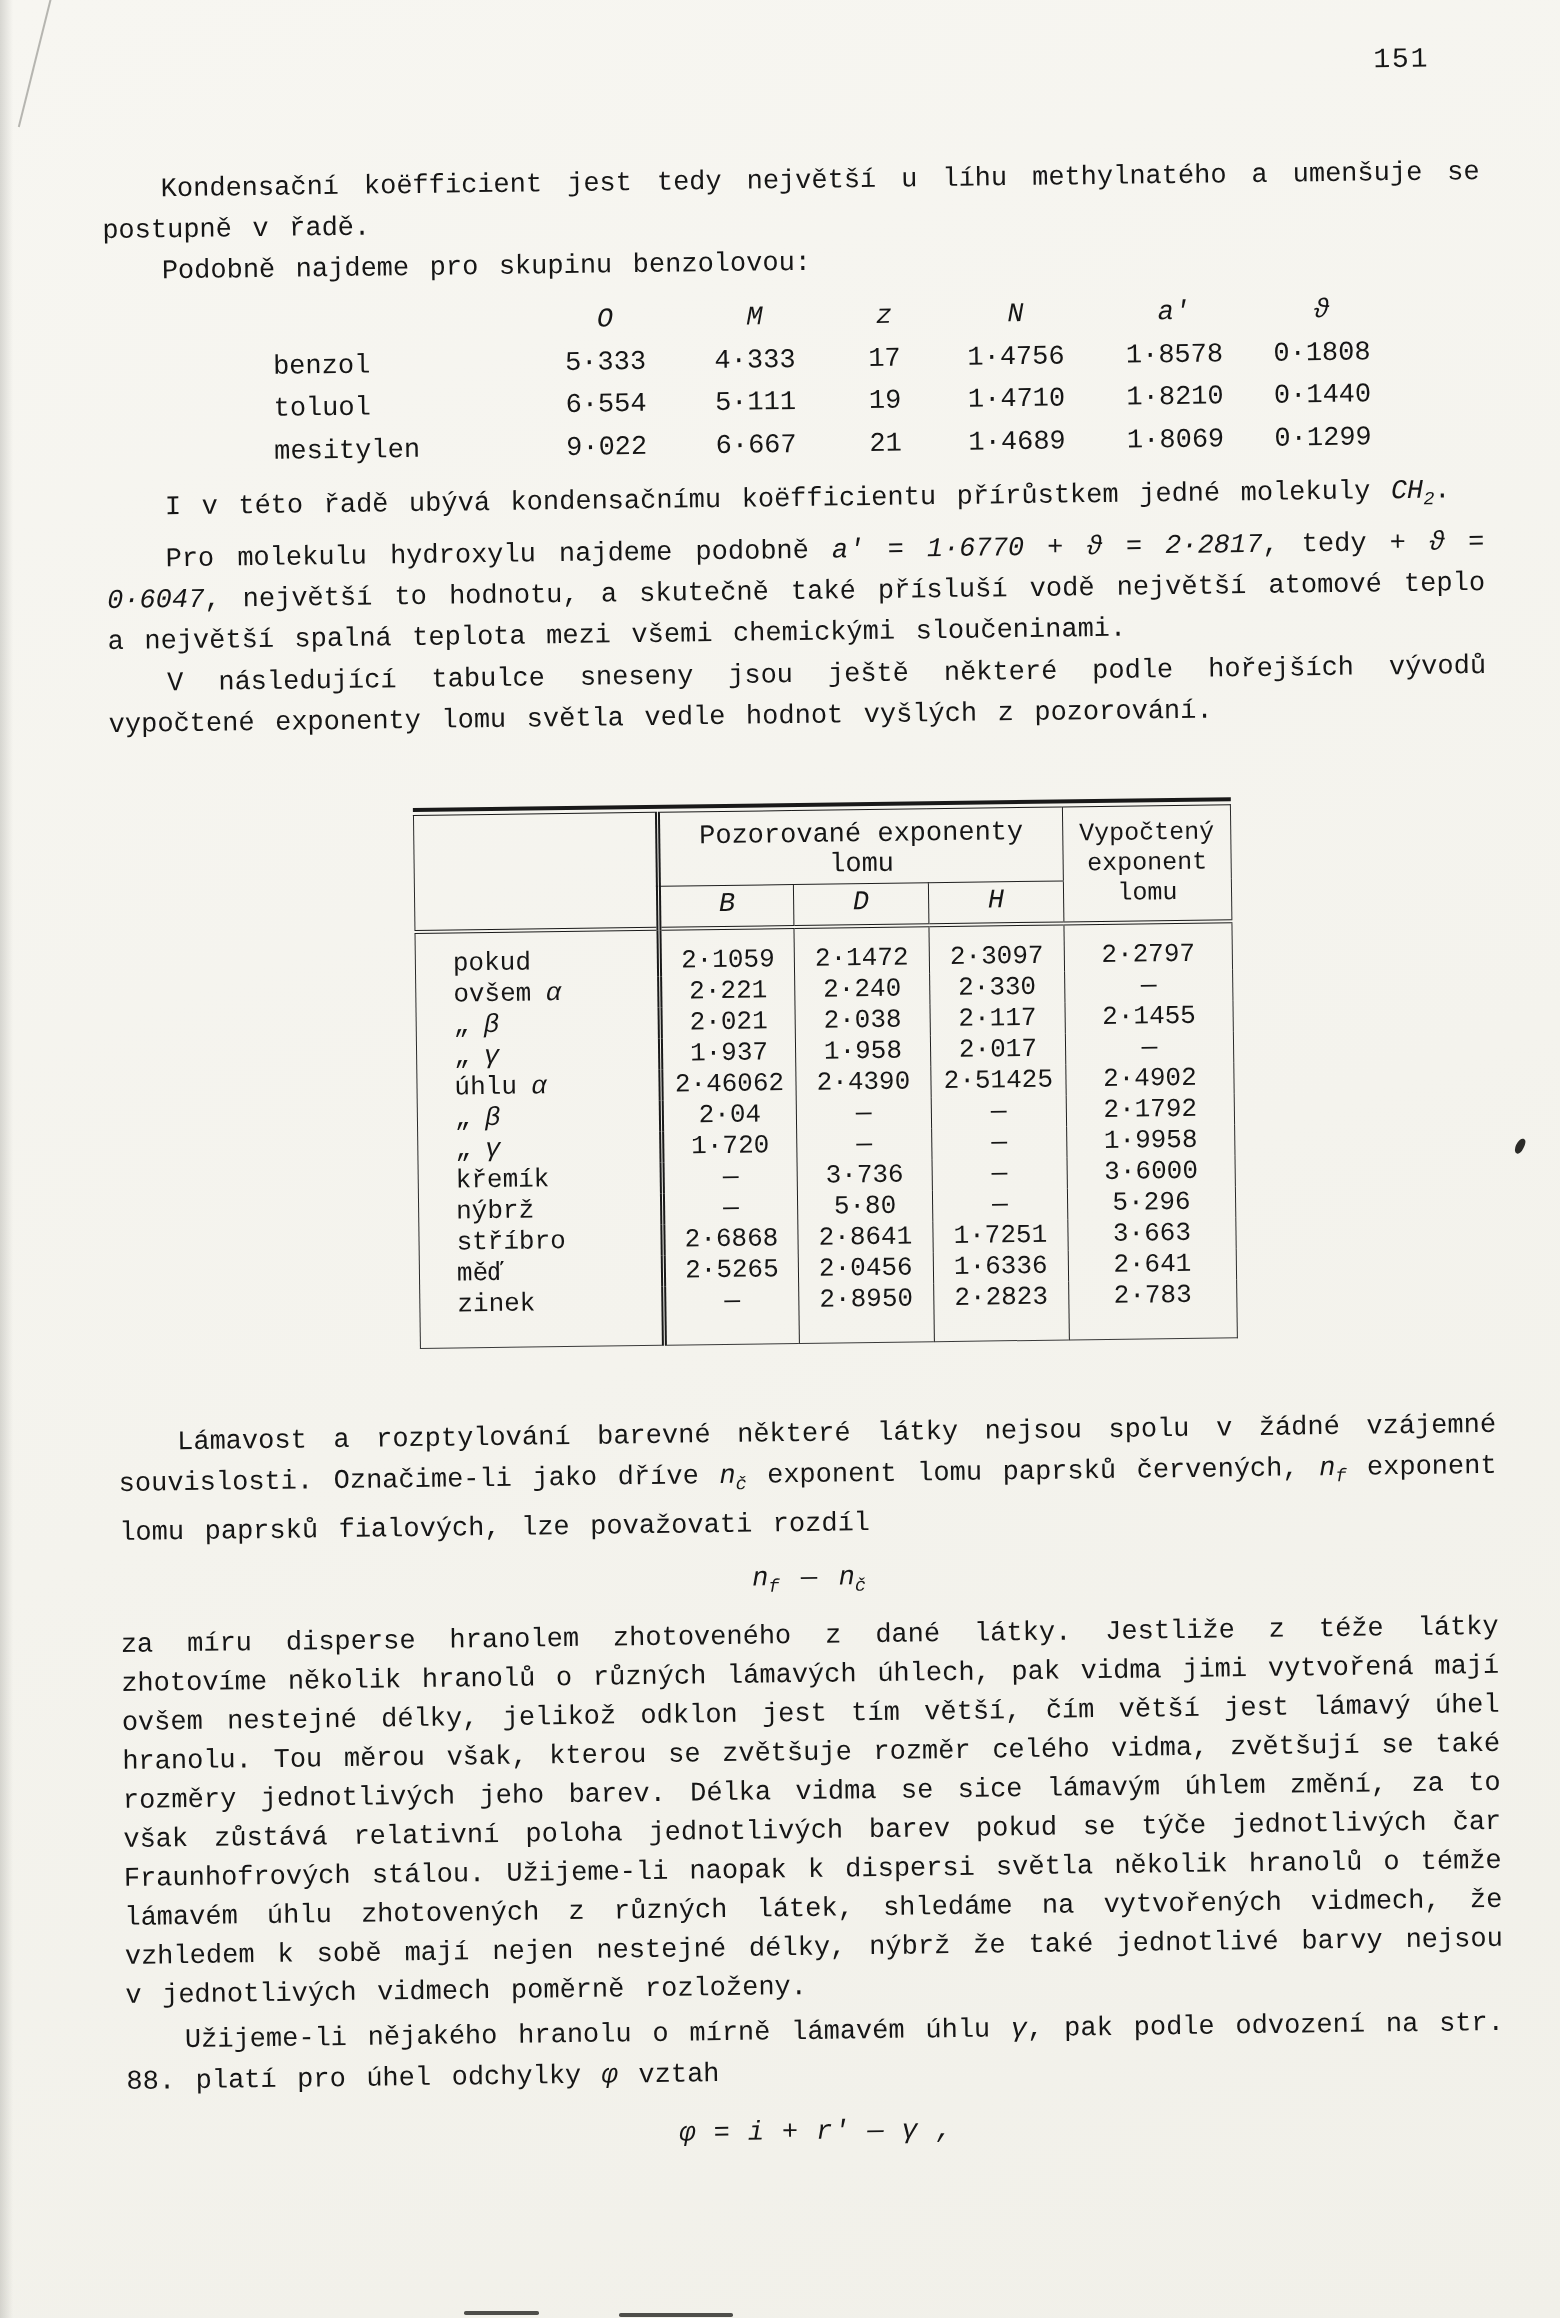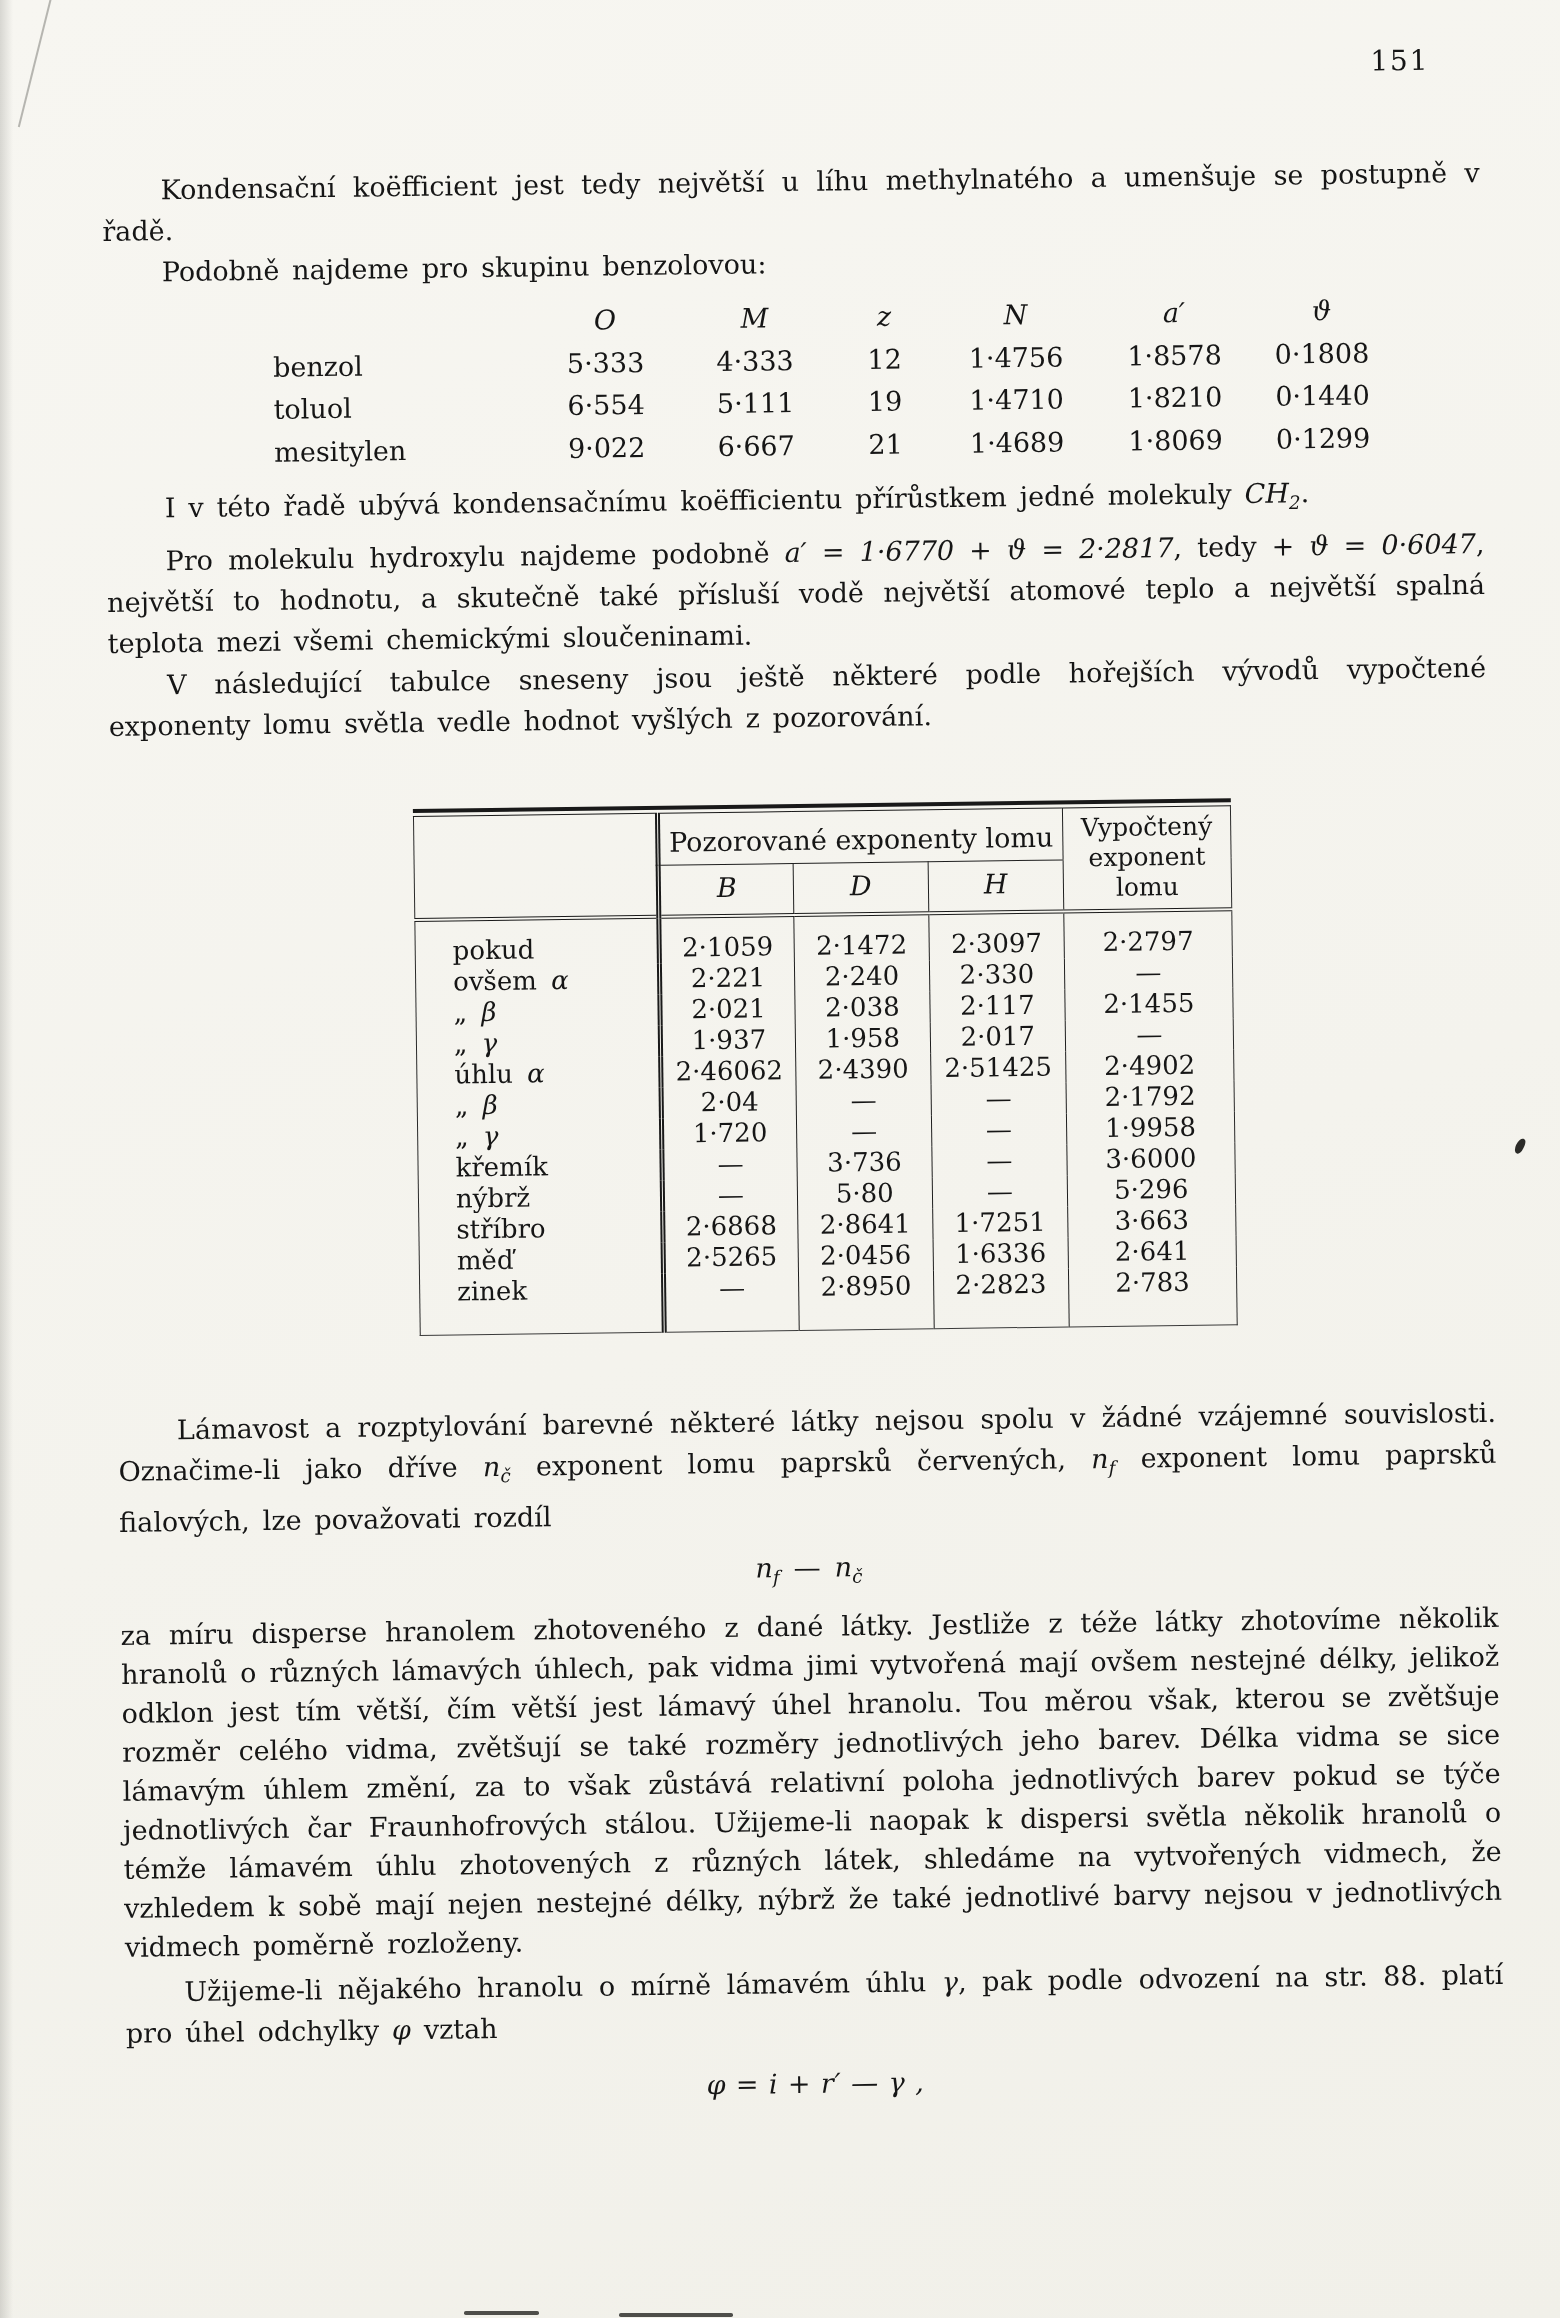--- a/index.html
+++ b/index.html
@@ -1,21 +1,21 @@
 <!DOCTYPE html>
 <html style="font-size:14.3px"><head>
 <meta charset="utf-8">
 <style>
   html,body{margin:0;padding:0;}
   body{
     width:1561px;height:2319px;position:relative;overflow:hidden;
     background:linear-gradient(160deg,#f7f6f1 0%,#f4f3ed 55%,#f1f0e9 100%);
     font-family:"DejaVu Serif","Liberation Serif",serif;color:#161616;
   }
-  .page{position:absolute;inset:0;}
+  .page{position:absolute;inset:0;font-family:Liberation Mono, monospace;}
   .page::before{content:"";position:absolute;left:0;top:0;bottom:0;width:12.5px;
     background:linear-gradient(90deg,rgba(120,120,115,.25),rgba(120,120,115,0));}
   .content{position:absolute;left:100px;top:52px;width:1378px;
     transform:rotate(-0.75deg);transform-origin:50% 0;}
   .pagenum{text-align:right;padding-right:49px;font-size:28px;letter-spacing:1.8px;height:36px;}
   .para{margin:0;font-size:27px;line-height:41px;text-align:justify;word-spacing:.16em;}
   .indent{text-indent:59px;}
   .nojust{text-align:left;}
   .fi{font-style:italic;}
   sub{font-size:.68em;font-style:italic;}
@@ -99,21 +99,21 @@
           <th class="cN">N</th>
           <th class="ca">a′</th>
           <th class="ct">ϑ</th>
         </tr>
       </thead>
       <tbody>
         <tr>
           <td class="lbl">benzol</td>
           <td class="cO">5·333</td>
           <td class="cM">4·333</td>
-          <td class="cz">12</td>
+          <td class="cz">17</td>
           <td class="cN">1·4756</td>
           <td class="ca">1·8578</td>
           <td class="ct">0·1808</td>
         </tr>
         <tr>
           <td class="lbl">toluol</td>
           <td class="cO">6·554</td>
           <td class="cM">5·111</td>
           <td class="cz">19</td>
           <td class="cN">1·4710</td>

